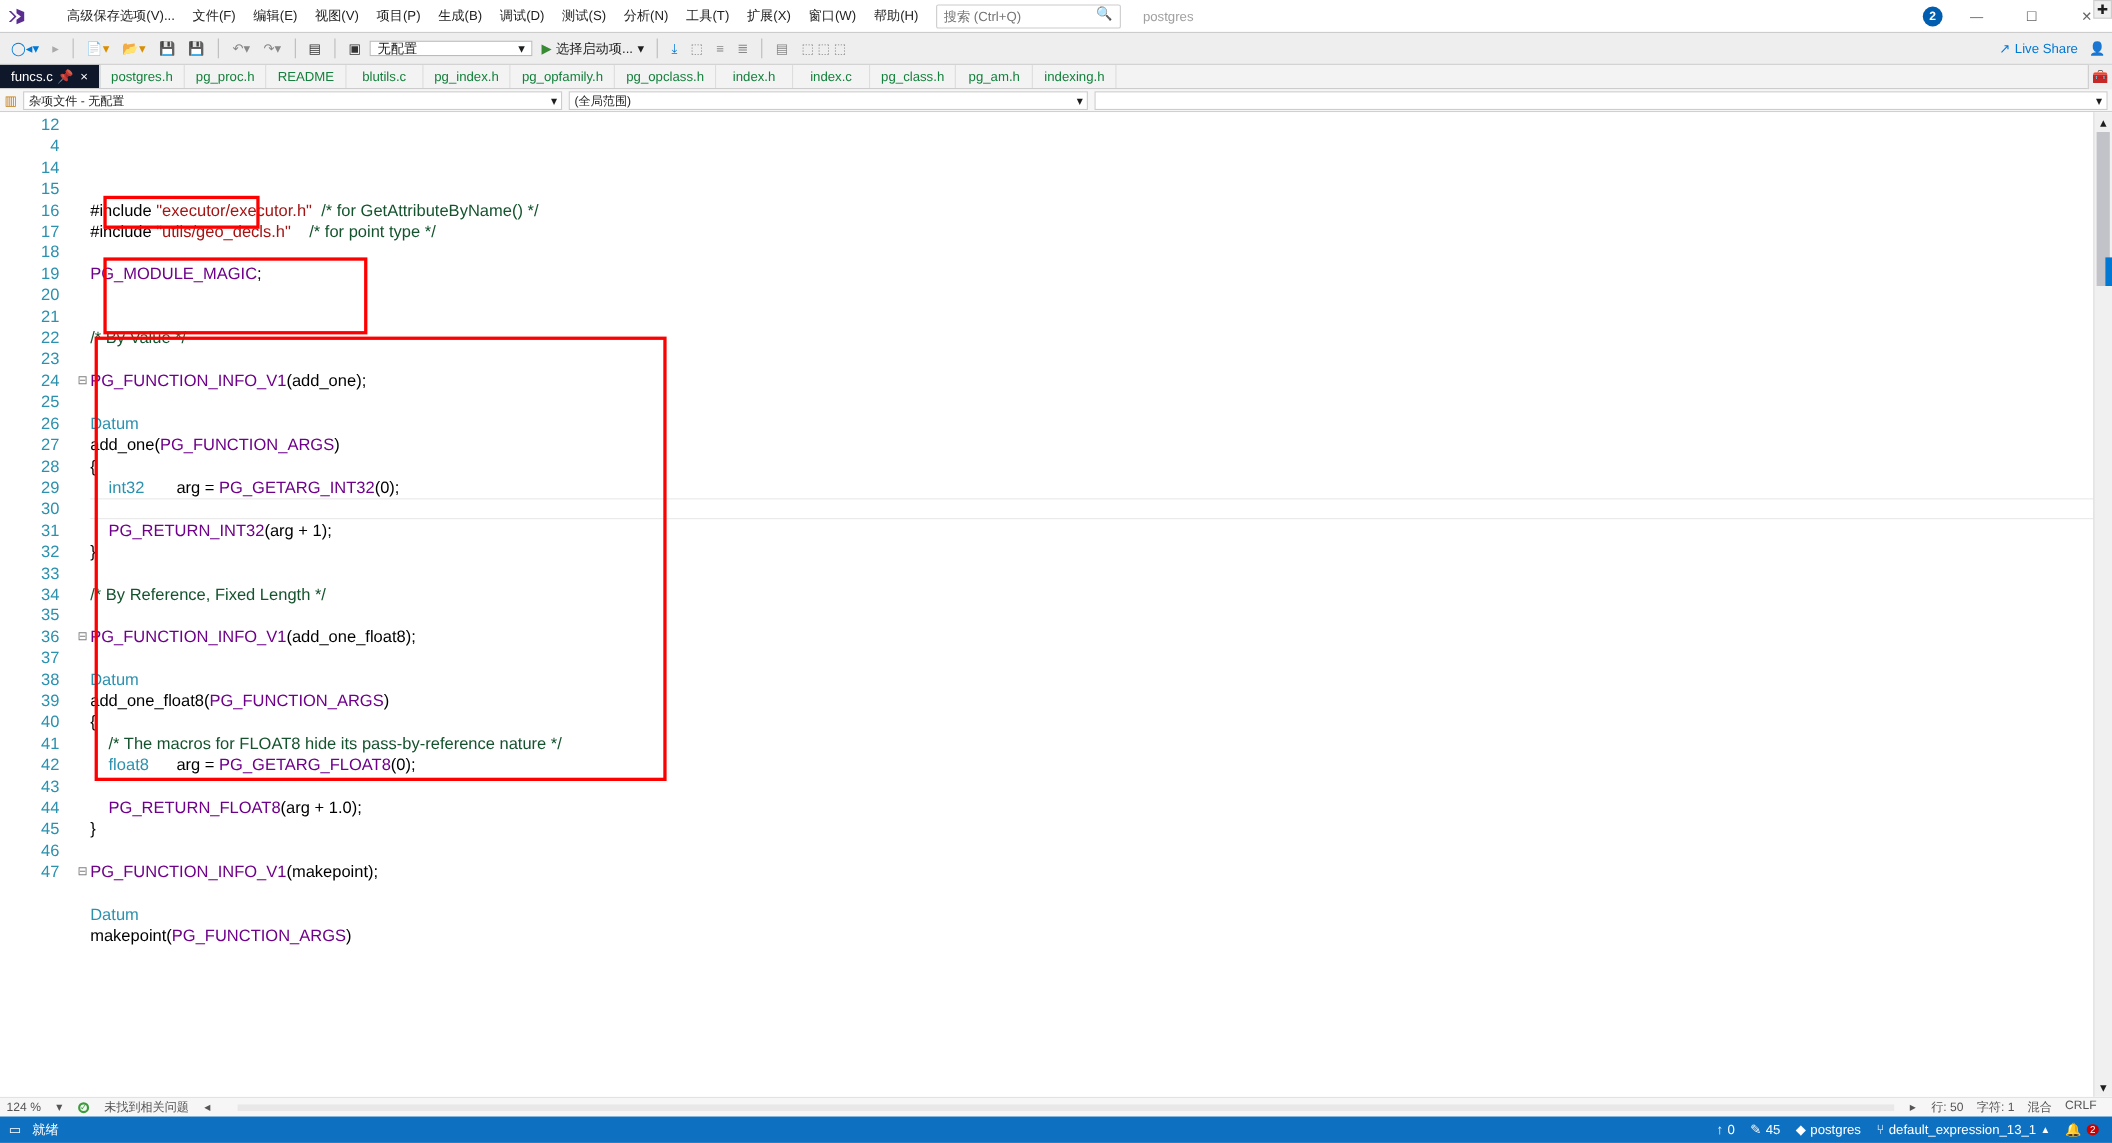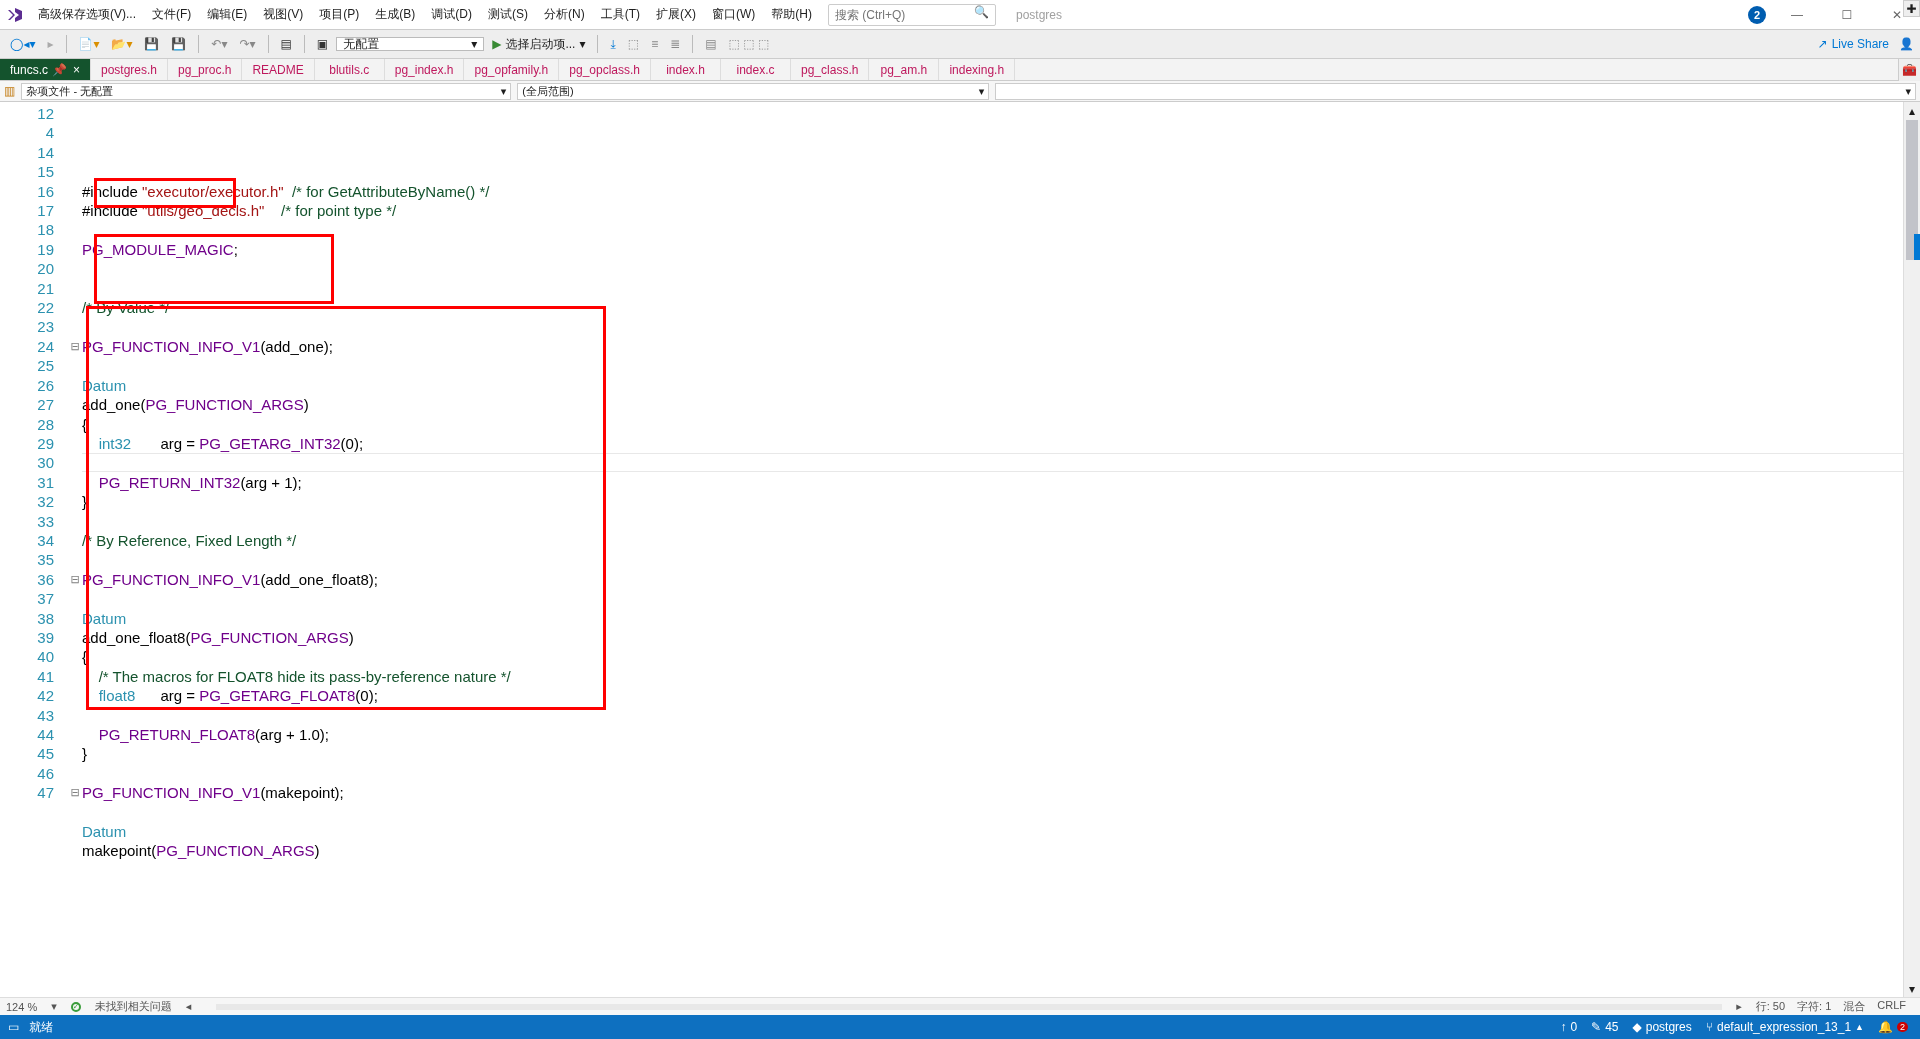--- a/index.html
+++ b/index.html
@@ -1,40 +1,40 @@
 <!DOCTYPE html>
 <html><head>
 <meta charset="utf-8">
 <style>
 * { margin:0; padding:0; box-sizing:border-box; font-family:"Segoe UI","Microsoft YaHei",sans-serif; }
 body { background:#fff; width:1920px; height:1039px; overflow:hidden; display:flex; flex-direction:column; font-size:12px; color:#1e1e1e; }
 .menubar { height:29px; background:#fff; display:flex; align-items:center; padding:0 4px; border-bottom:0px solid #ccc; }
 .vs-logo { width:18px; height:18px; margin:0 6px 0 2px; position:relative; }
 .vs-logo svg { display:block; }
-.menu-items { display:flex; gap:0; }
+.menu-items { display:flex; gap:0;margin-left:23px; }
 .menu-items span { padding:4px 8px; cursor:default; }
 .search-box { margin-left:8px; display:flex; border:1px solid #ccc; border-radius:2px; padding:0 6px; height:22px; width:168px; justify-content:space-between; }
 .search-box input { border:none; outline:none; font-size:12px; width:130px; background:transparent; }
 .sol-name { margin-left:14px; color:#a0a0a0; padding:2px 6px; }
 .title-buttons { margin-left:auto; display:flex; align-items:center; gap:12px; }
 .badge2 { width:18px; height:18px; border-radius:50%; background:#005db0; color:#fff; display:flex; align-items:center; justify-content:center; font-size:11px; font-weight:bold; }
 .winbtn { width:38px; height:28px; display:flex; align-items:center; justify-content:center; color:#666; }
 
 .toolbar { height:30px; background:#eee; border-top:1px solid #ccc; border-bottom:1px solid #ccc; display:flex; align-items:center; padding:0 6px; gap:4px; }
 .tbtn { padding:2px 4px; display:flex; align-items:center; color:#333; }
 .tsep { width:1px; height:18px; background:#bbb; margin:0 4px; }
 .config-dd { border:1px solid #bbb; background:#fff; padding:1px 6px; min-width:148px; height:14px; display:flex; align-items:center; justify-content:space-between; font-size:12px; }
 .start-dbg { display:flex; align-items:center; gap:4px; padding:0 4px; }
 .start-dbg .play { color:#388a34; }
 .tb-right { margin-left:auto; display:flex; align-items:center; gap:10px; }
 .live-share { display:flex; align-items:center; gap:4px; color:#0078d4; }
 
 .tabstrip { height:22px; background:#f3f3f3; display:flex; align-items:stretch; border-bottom:1px solid #ccc; position:relative; }
-.tab { padding:2px 10px; border-right:1px solid #ddd; display:flex; align-items:center; min-width:70px; justify-content:center; font-size:12px; color:#be185d; }
-.tab.active { background:#14532d; color:#fff; }
+.tab { padding:2px 10px; border-right:1px solid #ddd; display:flex; align-items:center; min-width:70px; justify-content:center; font-size:12px; color:#15803d; }
+.tab.active { background:#0f172a; color:#fff; }
 .tab .pin { margin-left:4px; opacity:.8; }
 .tab .close { margin-left:6px; }
 .tool-well { position:absolute; right:0; top:0; height:22px; width:22px; background:#eee; border-left:1px solid #ccc; display:flex; align-items:center; justify-content:center; }
 
 .navbar { height:21px; background:#f6f6f6; border-bottom:1px solid #ccc; display:flex; align-items:center; padding:0 4px; gap:6px; }
 .nav-dd { border:1px solid #ccc; background:#fff; height:17px; display:flex; align-items:center; padding:0 4px; font-size:11px; justify-content:space-between; }
 .nav-dd.small { width:490px; }
 .nav-dd.big { width:472px; }
 
 .editor-area { flex:1; display:flex; position:relative; background:#fff; }

